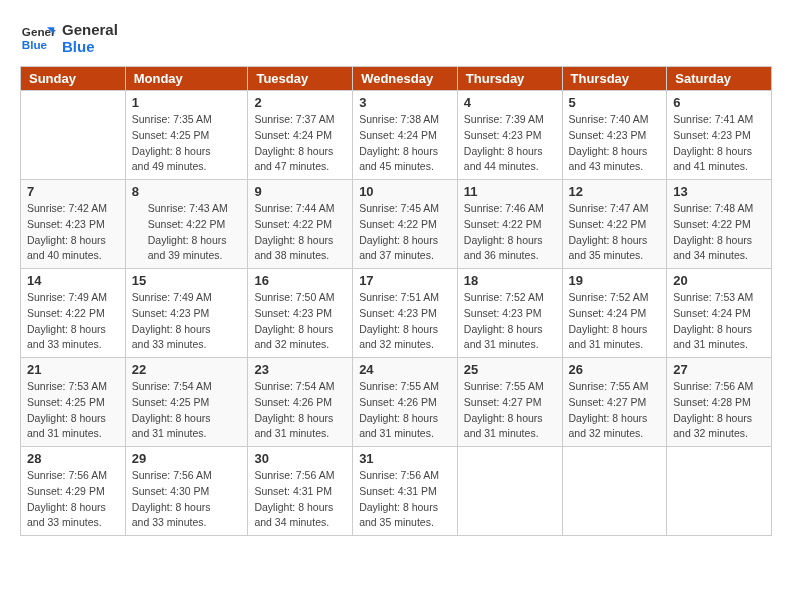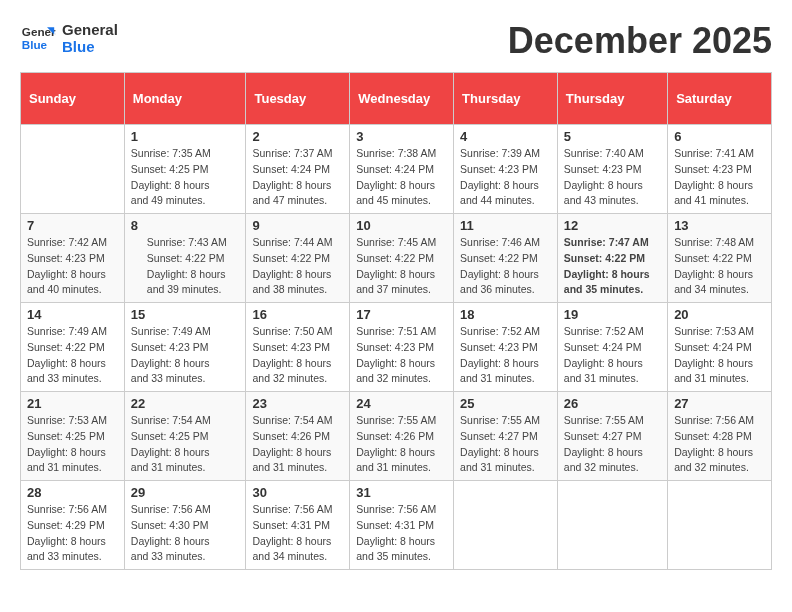--- a/index.html
+++ b/index.html
@@ -36,24 +36,24 @@
     .subtitle {
       font-size: 14px;
       color: #555;
     }
     table {
       width: 100%;
       border-collapse: collapse;
       font-size: 11px;
     }
     thead tr th {
-      background: #ef4444;
+      background: #c2410c;
       color: #fff;
       text-align: left;
-      padding: 18px 8px;
+      padding: 4px 8px;
       font-size: 13px;
       font-weight: bold;
       border: 1px solid #ccc;
     }
     tbody tr td {
       border: 1px solid #ccc;
       vertical-align: top;
       padding: 4px 6px;
       height: 80px;
       background: #fff;
@@ -86,21 +86,20 @@
       <text x="2" y="18" font-size="13" font-weight="bold" fill="#333" font-family="Arial">General</text>
       <text x="2" y="32" font-size="13" font-weight="bold" fill="#1a73e8" font-family="Arial">Blue</text>
       <polygon points="30,8 38,16 38,8" fill="#1a73e8"></polygon>
     </svg>
     <div>
       <div style="font-size:15px;font-weight:bold;color:#333;">General</div>
       <div style="font-size:15px;font-weight:bold;color:#1a73e8;">Blue</div>
     </div>
   </div>
   <div class="title-block">
-    <div class="month-title">December 2025</div>
   </div>
 </div>
 
 <table>
   <thead>
     <tr id="header-row">
         <th>Sunday</th>
         <th>Monday</th>
         <th>Tuesday</th>
         <th>Wednesday</th>
@@ -186,21 +185,21 @@
         </td>
         <td>
           <span class="day-num">11</span>
           <div class="day-info" style="white-space: pre-line;">Sunrise: 7:46 AM
 Sunset: 4:22 PM
 Daylight: 8 hours
 and 36 minutes.</div>
         </td>
         <td>
           <span class="day-num">12</span>
-          <div class="day-info" style="white-space: pre-line; font-weight: bold;">Sunrise: 7:47 AM
+          <div class="day-info" style="white-space: pre-line;">Sunrise: 7:47 AM
 Sunset: 4:22 PM
 Daylight: 8 hours
 and 35 minutes.</div>
         </td>
         <td>
           <span class="day-num">13</span>
           <div class="day-info" style="white-space: pre-line;">Sunrise: 7:48 AM
 Sunset: 4:22 PM
 Daylight: 8 hours
 and 34 minutes.</div>

